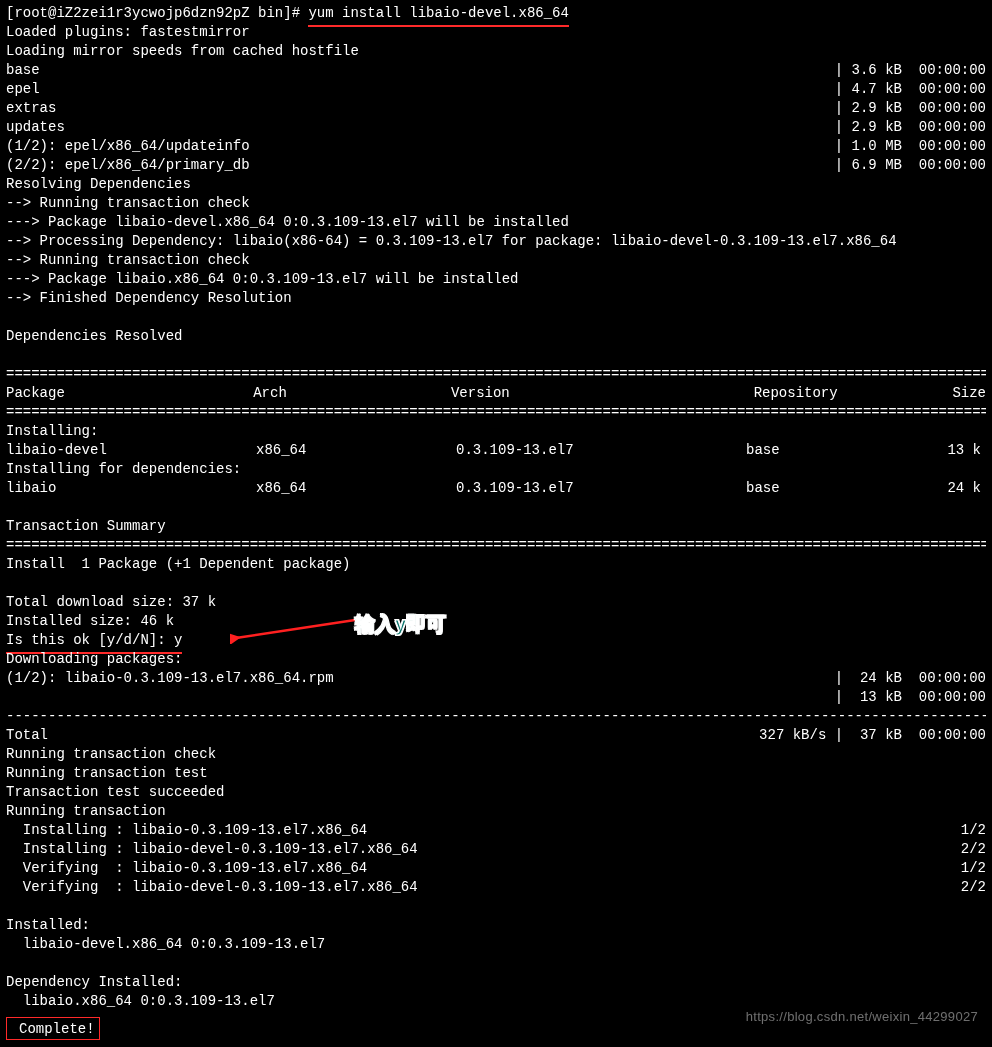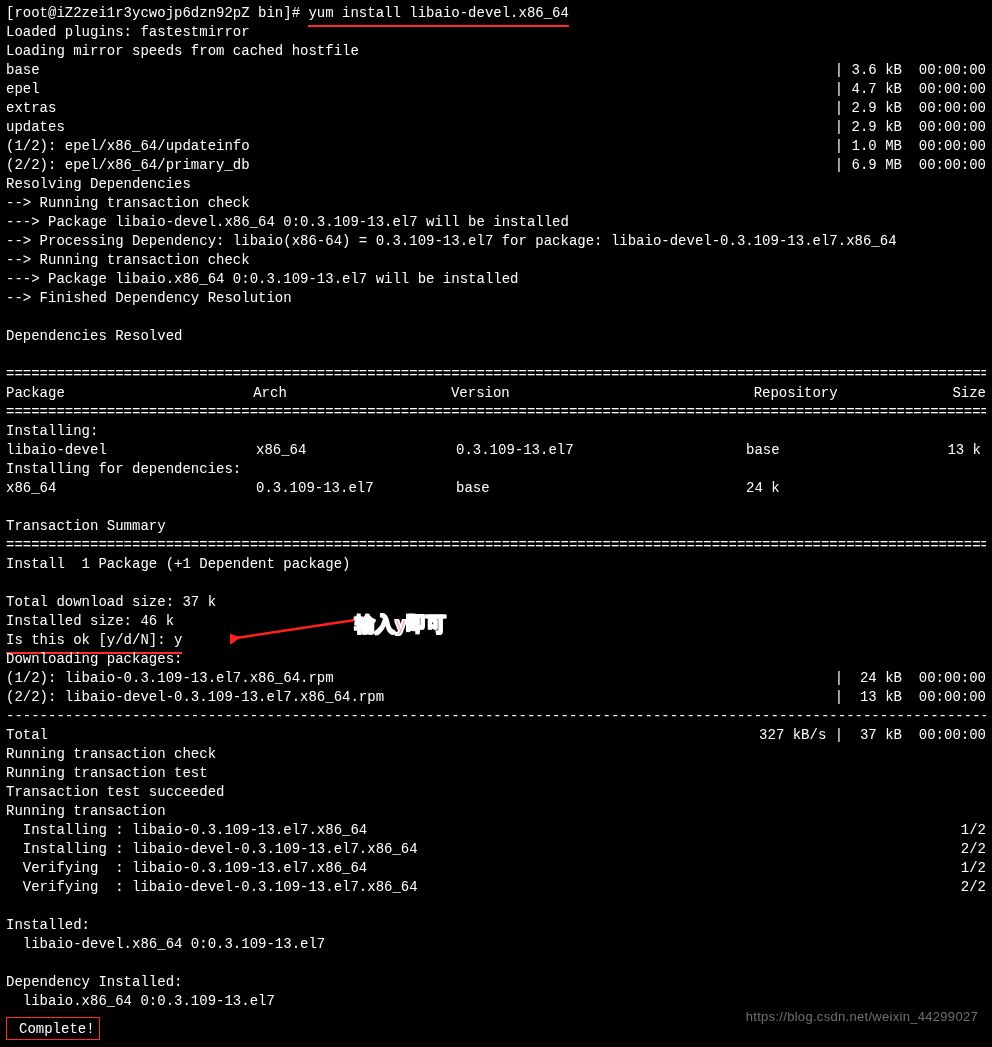--- a/index.html
+++ b/index.html
@@ -36,21 +36,21 @@
     pointer-events: none;
   }
   .annotation svg { display: block; }
   .anno-text {
     position: absolute;
     left: 355px;
     top: 615px;
     font-family: "Microsoft YaHei", sans-serif;
     font-size: 20px;
     font-weight: 700;
-    color: #fca5a5;
+    color: #0f766e;
     -webkit-text-stroke: 1px #fff;
     text-shadow:
       -1px -1px 0 #fff,
        1px -1px 0 #fff,
       -1px  1px 0 #fff,
        1px  1px 0 #fff;
     pointer-events: none;
   }
   .complete-box {
     display: inline-block;
@@ -144,20 +144,21 @@
 <div class="line">Installing:</div>
 <div class="pkgrow">
   <span> libaio-devel</span>
   <span>x86_64</span>
   <span>0.3.109-13.el7</span>
   <span>base</span>
   <span>13 k</span>
 </div>
 <div class="line">Installing for dependencies:</div>
 <div class="pkgrow">
+  <span> libaio</span>
   <span>x86_64</span>
   <span>0.3.109-13.el7</span>
   <span>base</span>
   <span>24 k</span>
 </div>
 
 <div class="line">&nbsp;</div>
 <div class="line">Transaction Summary</div>
 <div class="line divider">================================================================================================================================</div>
 <div class="line">Install  1 Package (+1 Dependent package)</div>
@@ -165,21 +166,20 @@
 <div class="line">Total download size: 37 k</div>
 <div class="line">Installed size: 46 k</div>
 <div class="line"><span class="underline-red"><span>Is this ok [y/d/N]: </span><span>y</span></span></div>
 <div class="line">Downloading packages:</div>
 
 <div class="row">
   <span class="l">(1/2): libaio-0.3.109-13.el7.x86_64.rpm</span>
   <span class="r">| <span> 24 kB</span>  <span>00:00:00</span></span>
 </div>
 <div class="row">
-  <span class="l">(2/2): libaio-devel-0.3.109-13.el7.x86_64.rpm</span>
   <span class="r">| <span> 13 kB</span>  <span>00:00:00</span></span>
 </div>
 
 <div class="line divider">--------------------------------------------------------------------------------------------------------------------------------</div>
 <div class="row">
   <span class="l">Total</span>
   <span class="r"><span>327 kB/s</span> | <span> 37 kB</span>  <span>00:00:00</span></span>
 </div>
 
 <div class="line">Running transaction check</div>

